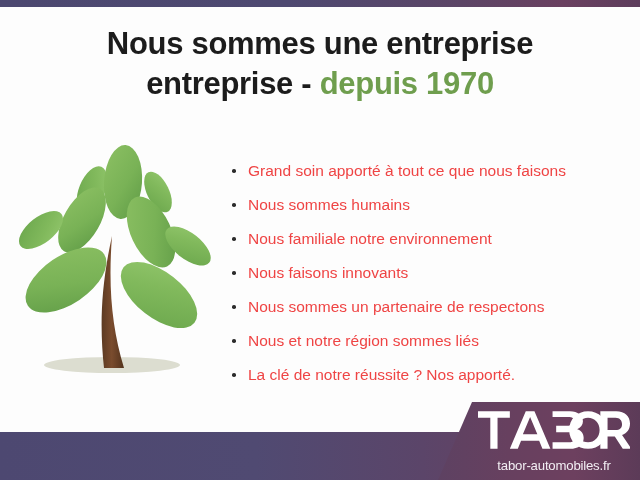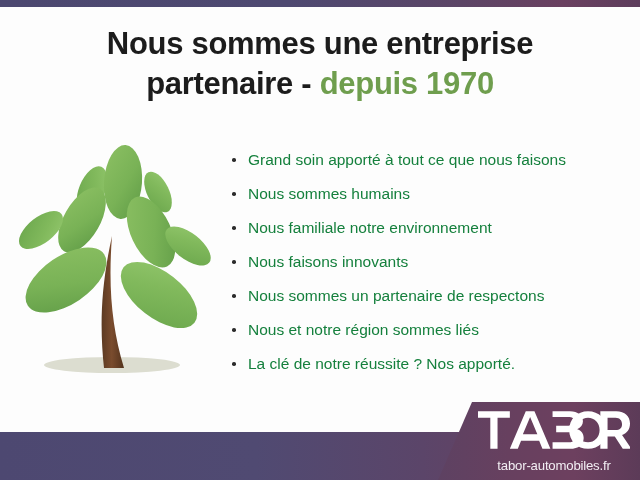--- a/index.html
+++ b/index.html
@@ -31,24 +31,24 @@
   .headline .accent{color:#6f9e4e;}
 
   
   .bullets{
     position:absolute;left:231px;top:148px;width:400px;
     list-style:none;margin:0;padding:0;
   }
   .bullets li{
     position:relative;
     padding-left:17px;
-    margin:0 0 11px 0;
+    margin:11px 0 11px 0;
     font-size:15.5px;
     line-height:23px;
-    color:#15803d;
+    color:#ef4444;
     white-space:nowrap;
   }
   .bullets li:before{
     content:"";
     position:absolute;left:1px;top:10px;
     width:3.5px;height:3.5px;border-radius:50%;
     background:#2c2c2c;
   }
 
   
@@ -84,21 +84,21 @@
 </head>
 <body>
 
 <div id="slide">
 
   <div class="top-bar"></div>
 
   <div class="headline">
     <span>Nous sommes une entreprise</span>
     <span class="l2">
-      <span>partenaire - </span><span class="accent">depuis 1970</span>
+      <span>entreprise - </span><span class="accent">depuis 1970</span>
     </span>
   </div>
 
   <div class="tree">
     <svg viewBox="0 0 205 250" width="205" height="250">
       <defs>
         <linearGradient id="lf" x1="0" y1="0" x2="1" y2="1">
           <stop offset="0%" stop-color="#8cc063"></stop>
           <stop offset="55%" stop-color="#79b256"></stop>
           <stop offset="100%" stop-color="#5f9b46"></stop>

